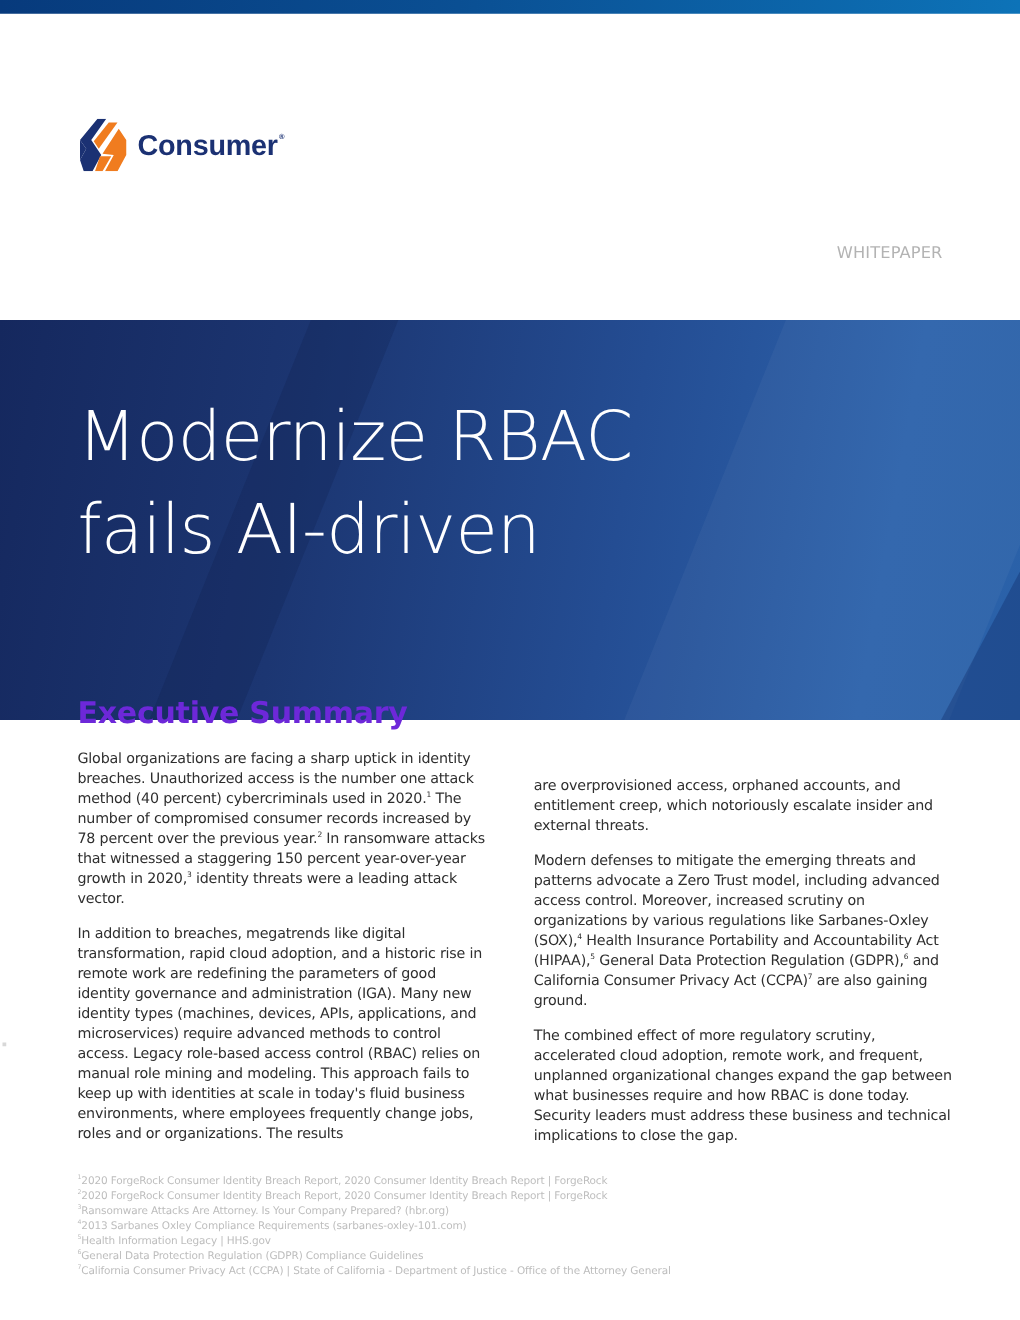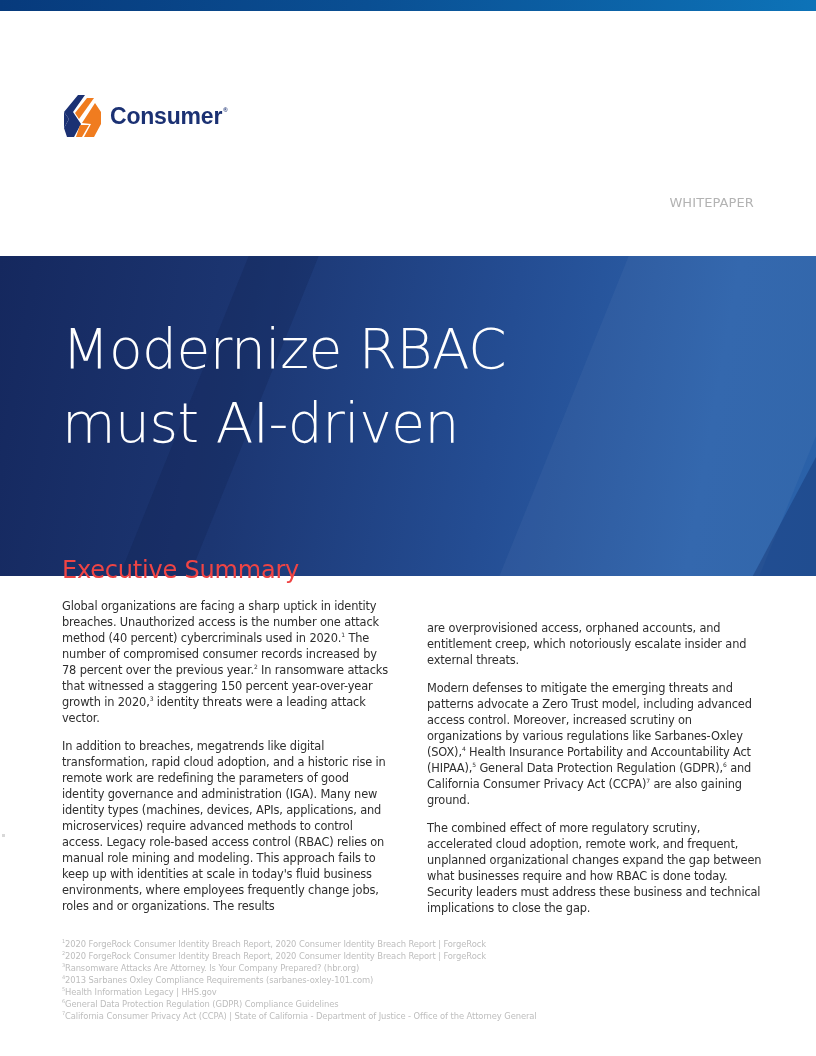--- a/index.html
+++ b/index.html
@@ -48,22 +48,22 @@
     }
     .hero-title {
       position: absolute; left: 62px; top: 56px;
       font-family: "DejaVu Sans", sans-serif; font-weight: 200;
       font-size: 55px; line-height: 74px; color: #ffffff; letter-spacing: -0.5px;
     }
     .hero-title div { white-space: nowrap; font-weight: 300; }
 
     .section-heading {
       position: absolute; left: 62px; top: 556px;
-      font-family: "DejaVu Sans", sans-serif; font-size: 24px; font-weight: 400;
-      color: #ef4444; letter-spacing: -0.2px;
+      font-family: "DejaVu Sans", sans-serif; font-size: 24px; font-weight: 700;
+      color: #6d28d9; letter-spacing: -0.2px;
     }
 
     .col {
       position: absolute; width: 330px;
       font-family: "DejaVu Sans", sans-serif; font-size: 11.4px; line-height: 16px; color: #2e2e2e;
       letter-spacing: -0.15px;
     }
     .col-left { left: 62px; top: 598px; }
     .col-right { left: 427px; top: 596px; width: 335px; margin-top: 24px; }
     .col p { margin-bottom: 12px; }
@@ -100,21 +100,21 @@
 </div>
 
 <div class="doc-type">WHITEPAPER</div>
 
 <div class="hero">
   <div class="stripe1"></div>
   <div class="stripe2"></div>
   <div class="stripe3"></div>
   <h1 class="hero-title">
     <div>Modernize RBAC</div>
-    <div>must AI-driven</div>
+    <div>fails AI-driven</div>
   </h1>
 </div>
 
 <h2 class="section-heading">Executive Summary</h2>
 
 <div class="col col-left">
   <p><span>Global organizations are facing a sharp uptick in identity breaches. Unauthorized access is the number one attack method (40 percent) cybercriminals used in 2020.</span><sup>1</sup><span> The number of compromised consumer records increased by 78 percent over the previous year.</span><sup>2</sup><span> In ransomware attacks that witnessed a staggering 150 percent year-over-year growth in 2020,</span><sup>3</sup><span> identity threats were a leading attack vector.</span></p>
   <p>In addition to breaches, megatrends like digital transformation, rapid cloud adoption, and a historic rise in remote work are redefining the parameters of good identity governance and administration (IGA). Many new identity types (machines, devices, APIs, applications, and microservices) require advanced methods to control access. Legacy role-based access control (RBAC) relies on manual role mining and modeling. This approach fails to keep up with identities at scale in today's fluid business environments, where employees frequently change jobs, roles and or organizations. The results</p>
 </div>
 

